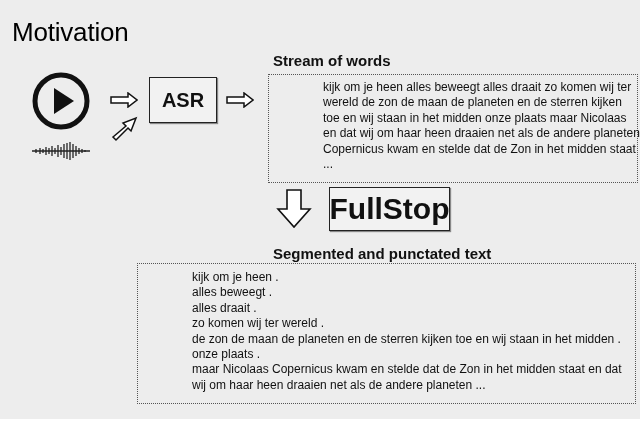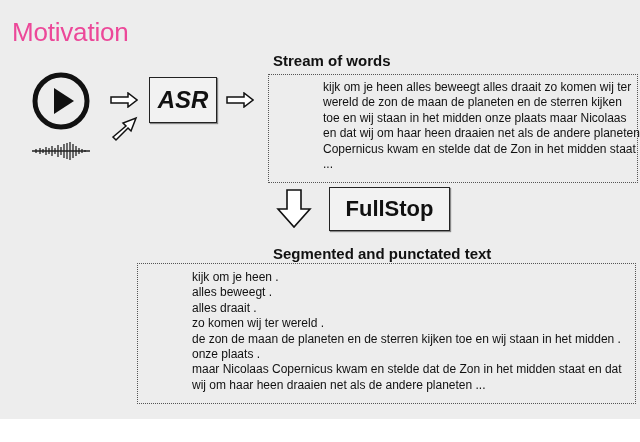--- a/index.html
+++ b/index.html
@@ -1,26 +1,26 @@
 <!DOCTYPE html>
 <html><head>
 <meta charset="utf-8">
 <style>
   html, body { margin:0; padding:0; }
   body { width:640px; height:442px; background:#ffffff; position:relative; overflow:hidden;
          font-family:"Liberation Sans", sans-serif; color:#111; }
   .panel { position:absolute; left:0; top:0; width:640px; height:419px; background:#ededed; }
-  .title { position:absolute; left:12px; top:17px; font-size:26px; color:#ec4899; letter-spacing:-0.2px; }
+  .title { position:absolute; left:12px; top:17px; font-size:26px; color:#000000; letter-spacing:-0.2px; }
   .play { position:absolute; left:30px; top:70px; width:62px; height:62px; }
   .wave { position:absolute; left:30px; top:140px; width:62px; height:22px; }
   .arrow { position:absolute; }
   .box { position:absolute; border:1.5px solid #222; background:#f2f2f2; box-shadow:1px 1px 1px #888;
          font-weight:bold; display:flex; align-items:center; justify-content:center; }
-  .asr { left:149px; top:77px; width:66px; height:44px; font-size:24px;font-style:italic; }
-  .fullstop { left:329px; top:187px; width:119px; height:42px; font-size:22px;text-align:center; }
+  .asr { left:149px; top:77px; width:66px; height:44px; font-size:20px; }
+  .fullstop { left:329px; top:187px; width:119px; height:42px; font-size:30px;text-align:center; }
   .heading { position:absolute; font-weight:bold; font-size:15px; color:#111;text-align:center; }
   .h1 { left:273px; top:52px; }
   .h2 { left:273px; top:245px; }
   .dotbox { position:absolute; border:1.5px dotted #555; box-sizing:border-box; font-size:12px; line-height:15.4px; color:#111; }
   .stream { left:268px; top:74px; width:370px; height:109px; padding:5px 6px 0 6px; }
   .segmented { left:137px; top:263px; width:499px; height:141px; padding:6px 6px 0 6px; }
   .line { display:block; white-space:nowrap;padding-left:48px; }
 </style>
 </head>
 <body>

